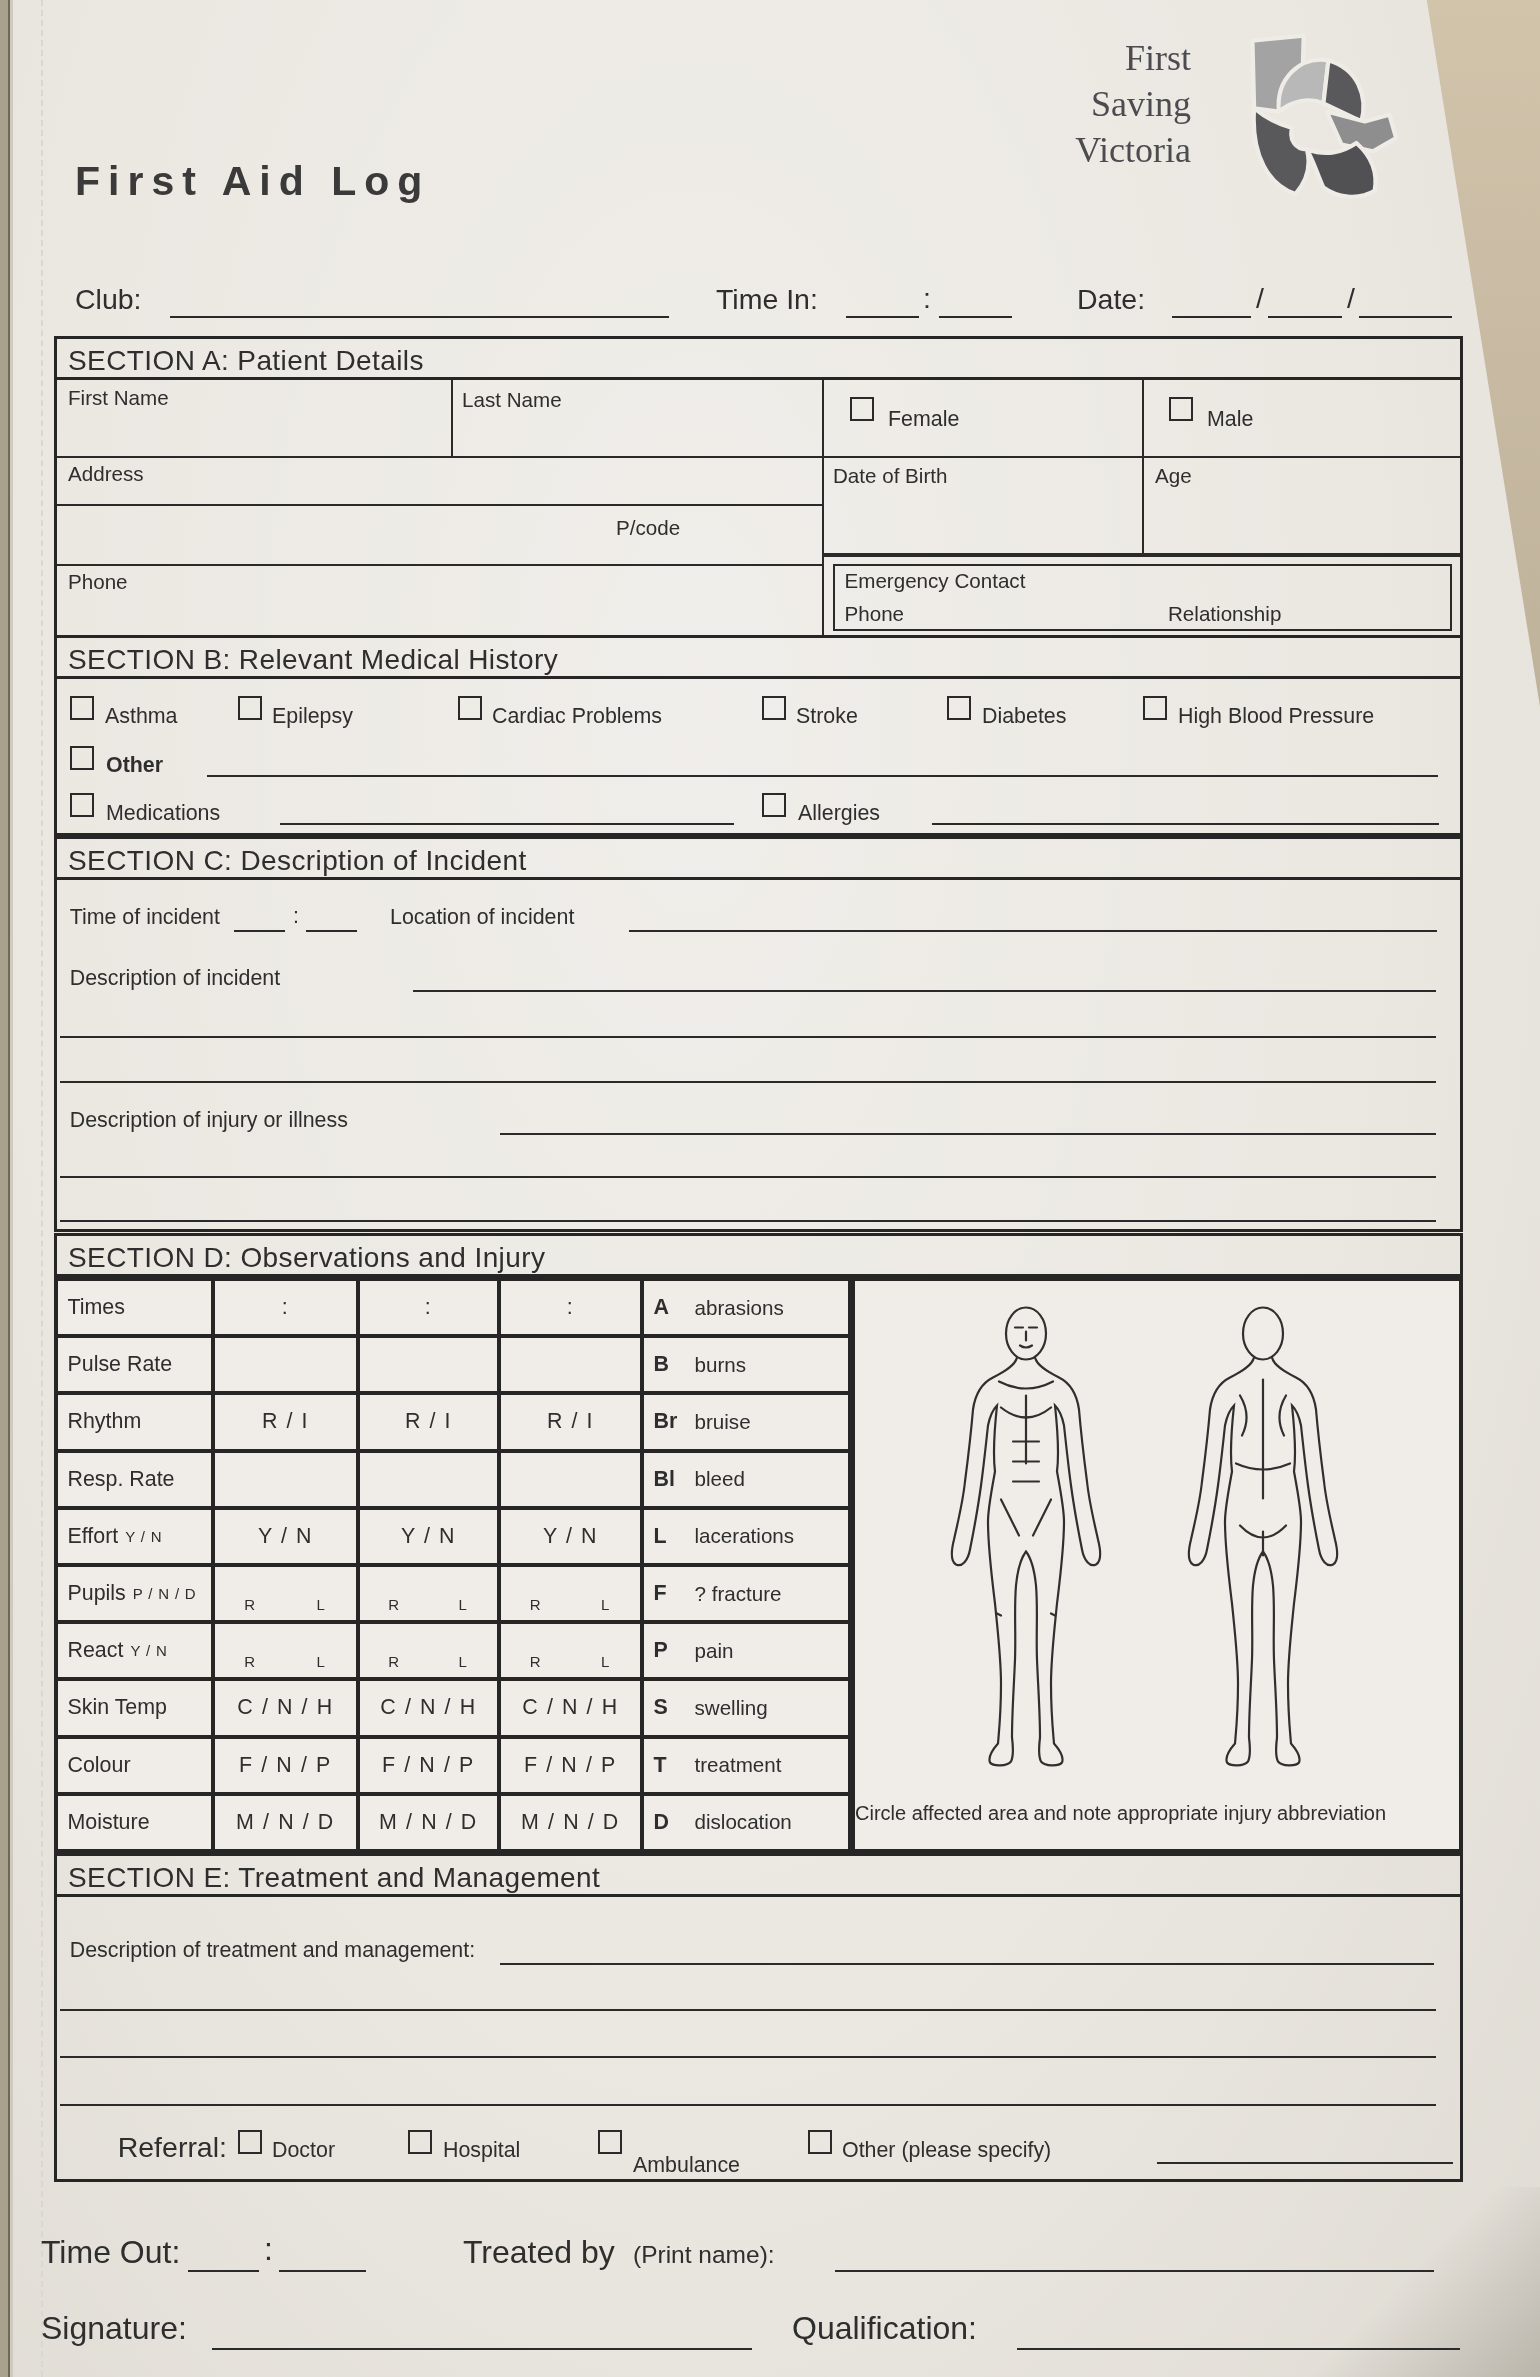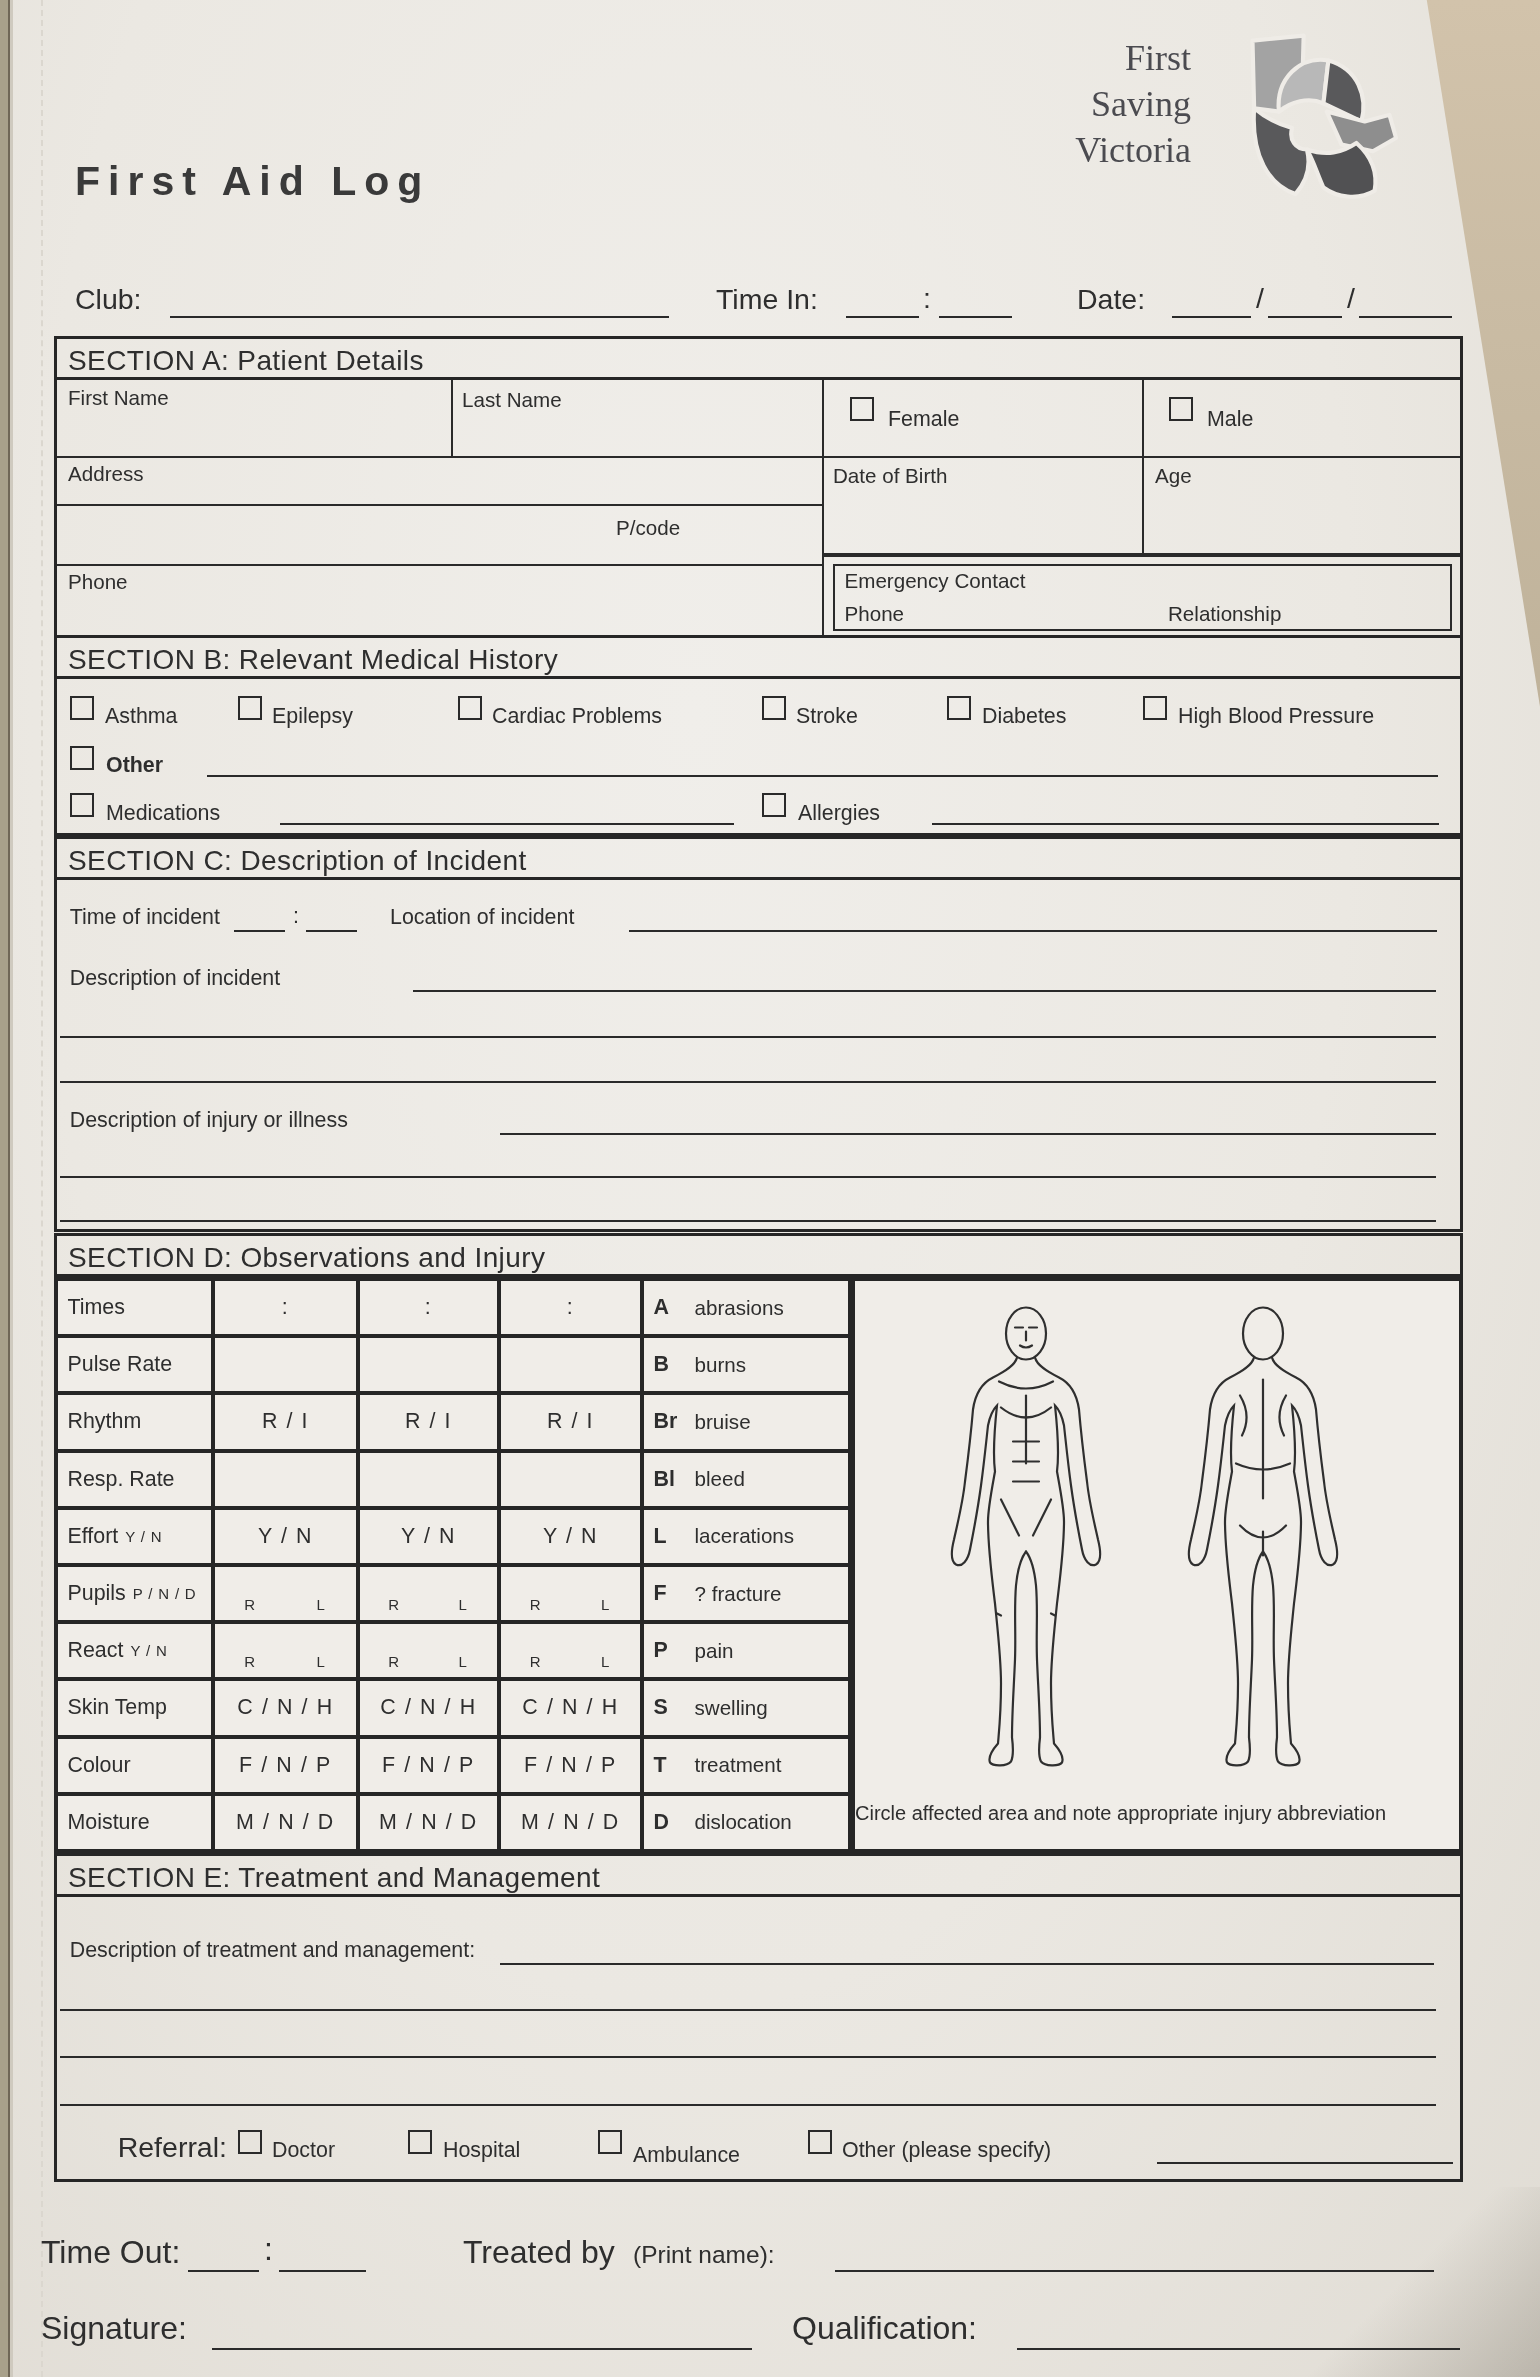--- a/index.html
+++ b/index.html
@@ -356,21 +356,21 @@
     <div class="blank" style="left:3.2px; top:111px; width:1376px;"></div>
     <div class="blank" style="left:3.2px; top:158px; width:1376px;"></div>
     <div class="blank" style="left:3.2px; top:206px; width:1376px;"></div>
     <div class="t big36" style="left:12.7px; top:234px;margin-left:48px;">Referral:</div>
     <div id="referral-row">
         <div class="cb" style="left: 181px; top: 233px;"></div>
         <div class="t lbl27" style="left: 215px; top: 241px;">Doctor</div>
         <div class="cb" style="left: 351px; top: 233px;"></div>
         <div class="t lbl27" style="left: 386px; top: 241px;">Hospital</div>
         <div class="cb" style="left: 541px; top: 233px;"></div>
-        <div class="t lbl27" style="left: 576px; top: 246px;">Ambulance</div>
+        <div class="t lbl27" style="left: 576px; top: 256px;">Ambulance</div>
         <div class="cb" style="left: 751px; top: 233px;"></div>
         <div class="t lbl27" style="left: 785px; top: 241px;">Other (please specify)</div>
       </div>
     <div class="blank" style="left:1100px; top:264px; width:296px;"></div>
   </div>
 
   <div class="t big40" style="left:41px; top:2234px;">Time Out:</div>
   <div class="blank" style="left:188px; top:2269px; width:71px;"></div>
   <div class="t big40" style="left:264px; top:2231px;">:</div>
   <div class="blank" style="left:279px; top:2269px; width:87px;"></div>

